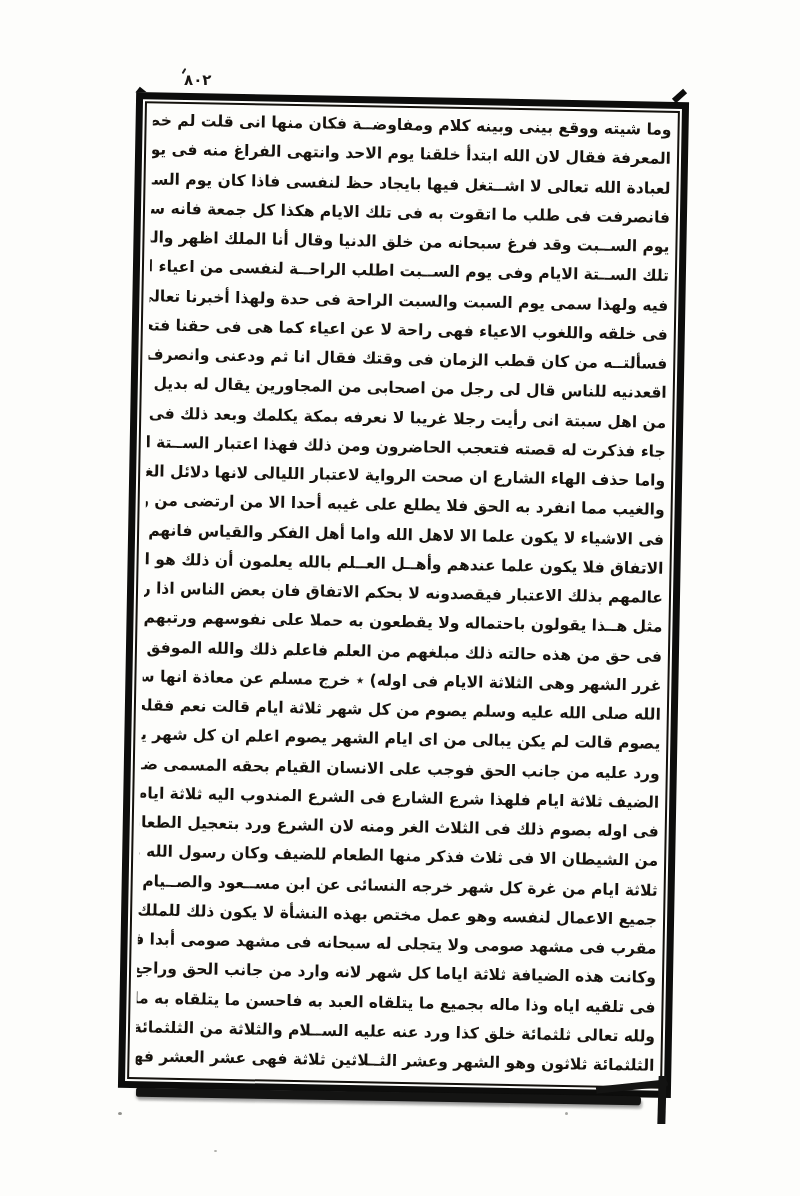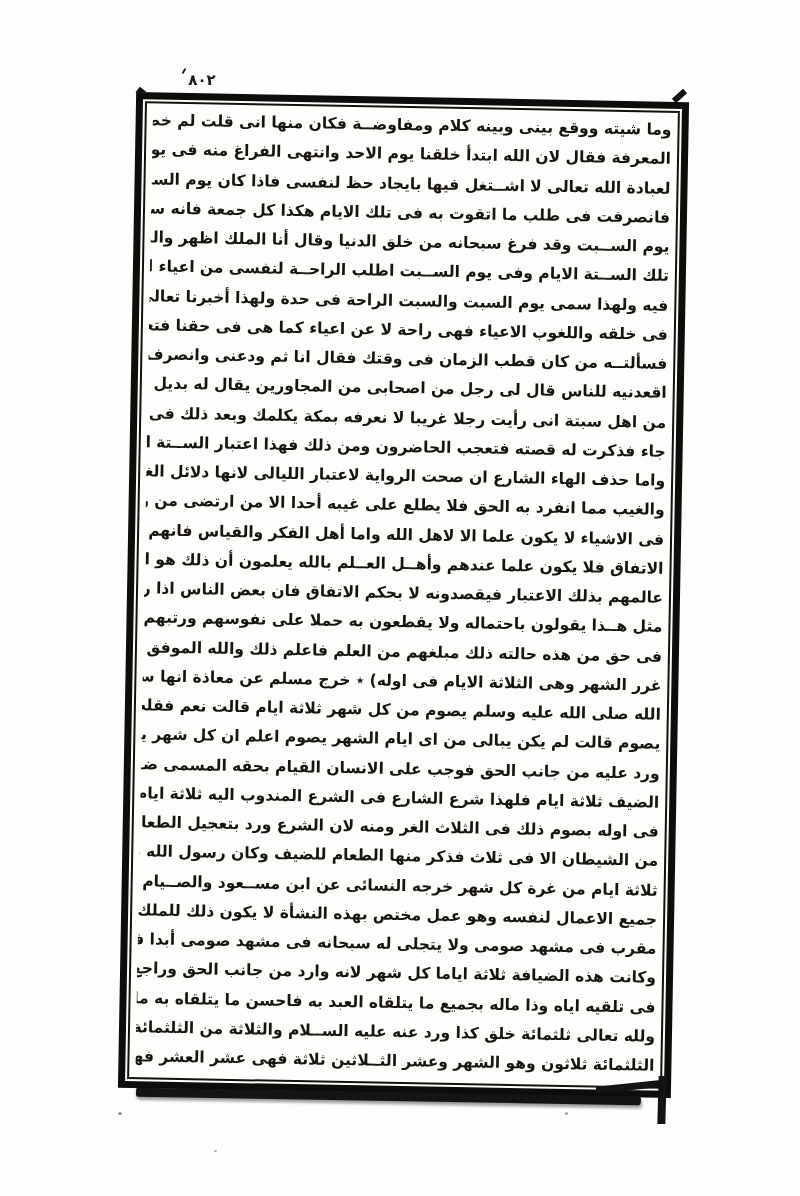--- a/index.html
+++ b/index.html
@@ -4,21 +4,21 @@
 <style>
   html,body{margin:0;padding:0;}
   body{
     width:800px;height:1196px;position:relative;overflow:hidden;
     background:#fdfdfb;
     font-family:"DejaVu Sans",sans-serif;
   }
   .page-number{
     position:absolute;left:184px;top:71px;width:36px;
     font-size:15px;font-weight:bold;color:#191613;
-    text-align:center;letter-spacing:2px;direction:ltr;
+    letter-spacing:2px;direction:ltr;
   }
   .tick{
     position:absolute;left:-3px;top:-1px;width:6px;height:2px;
     background:#222;transform:rotate(-58deg);border-radius:1px;
   }
   .frame{
     position:absolute;left:127px;top:97px;width:553px;height:996px;
     border:7px solid #0d0d0c;
     transform:rotate(1.05deg);
     background:#fdfdfb;

